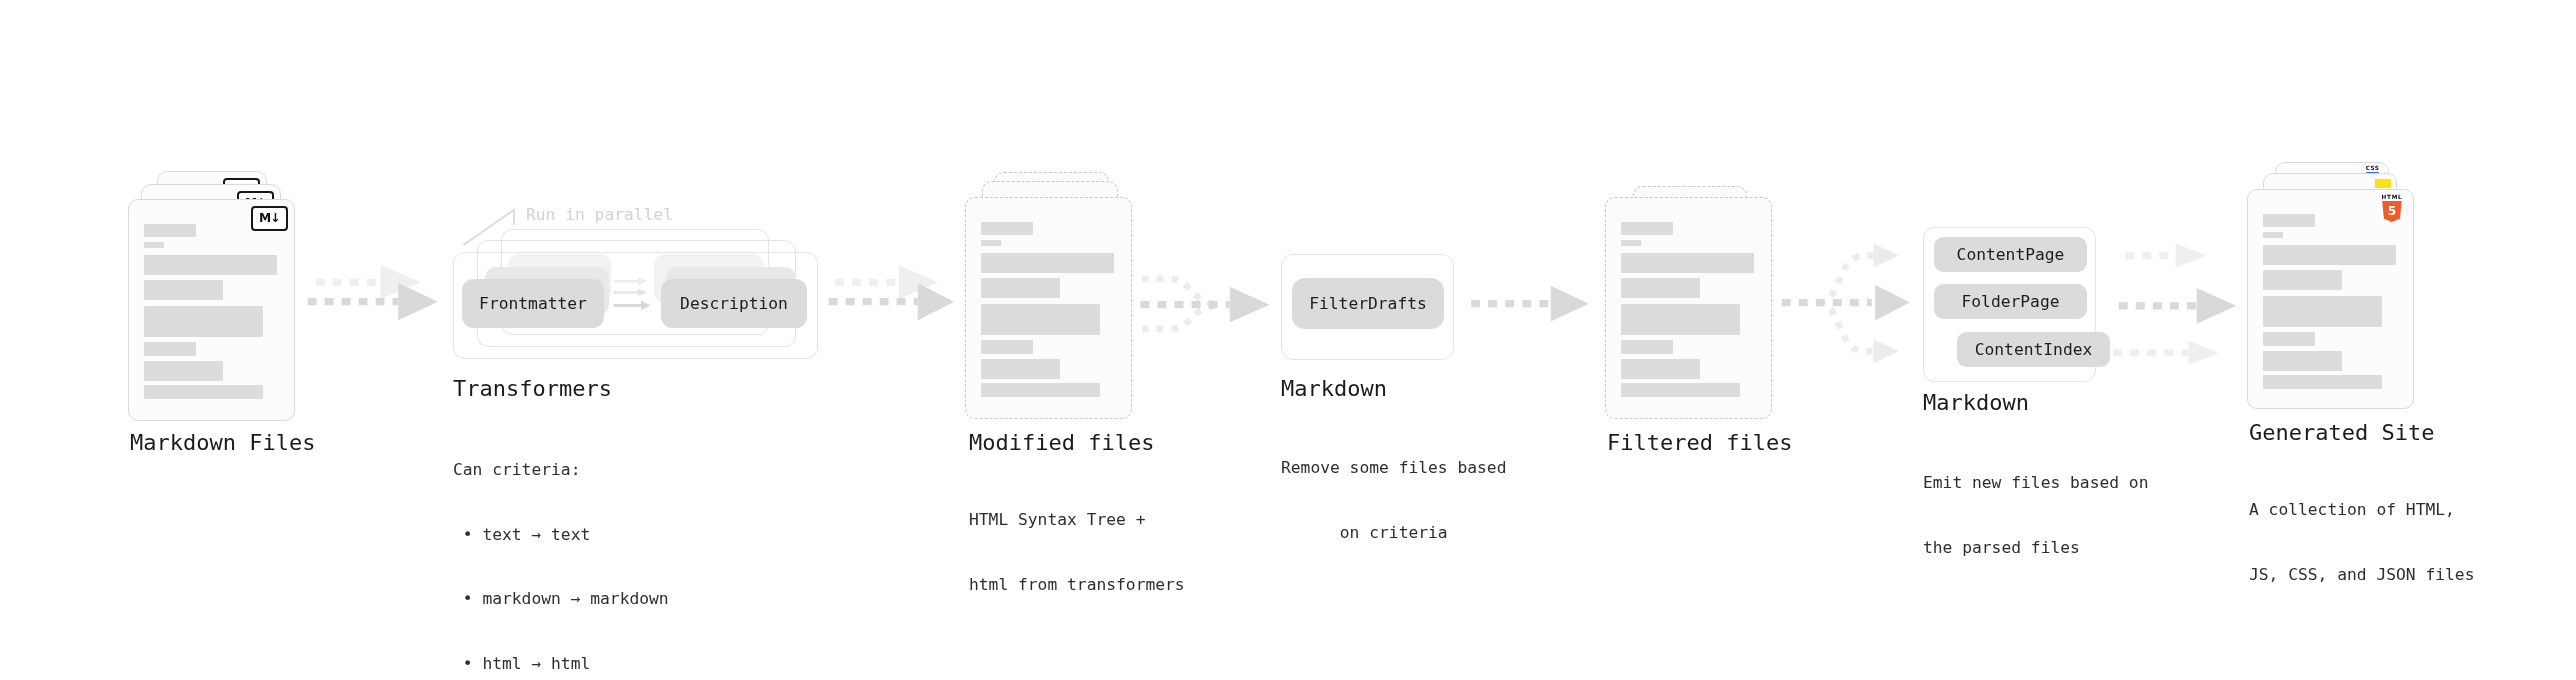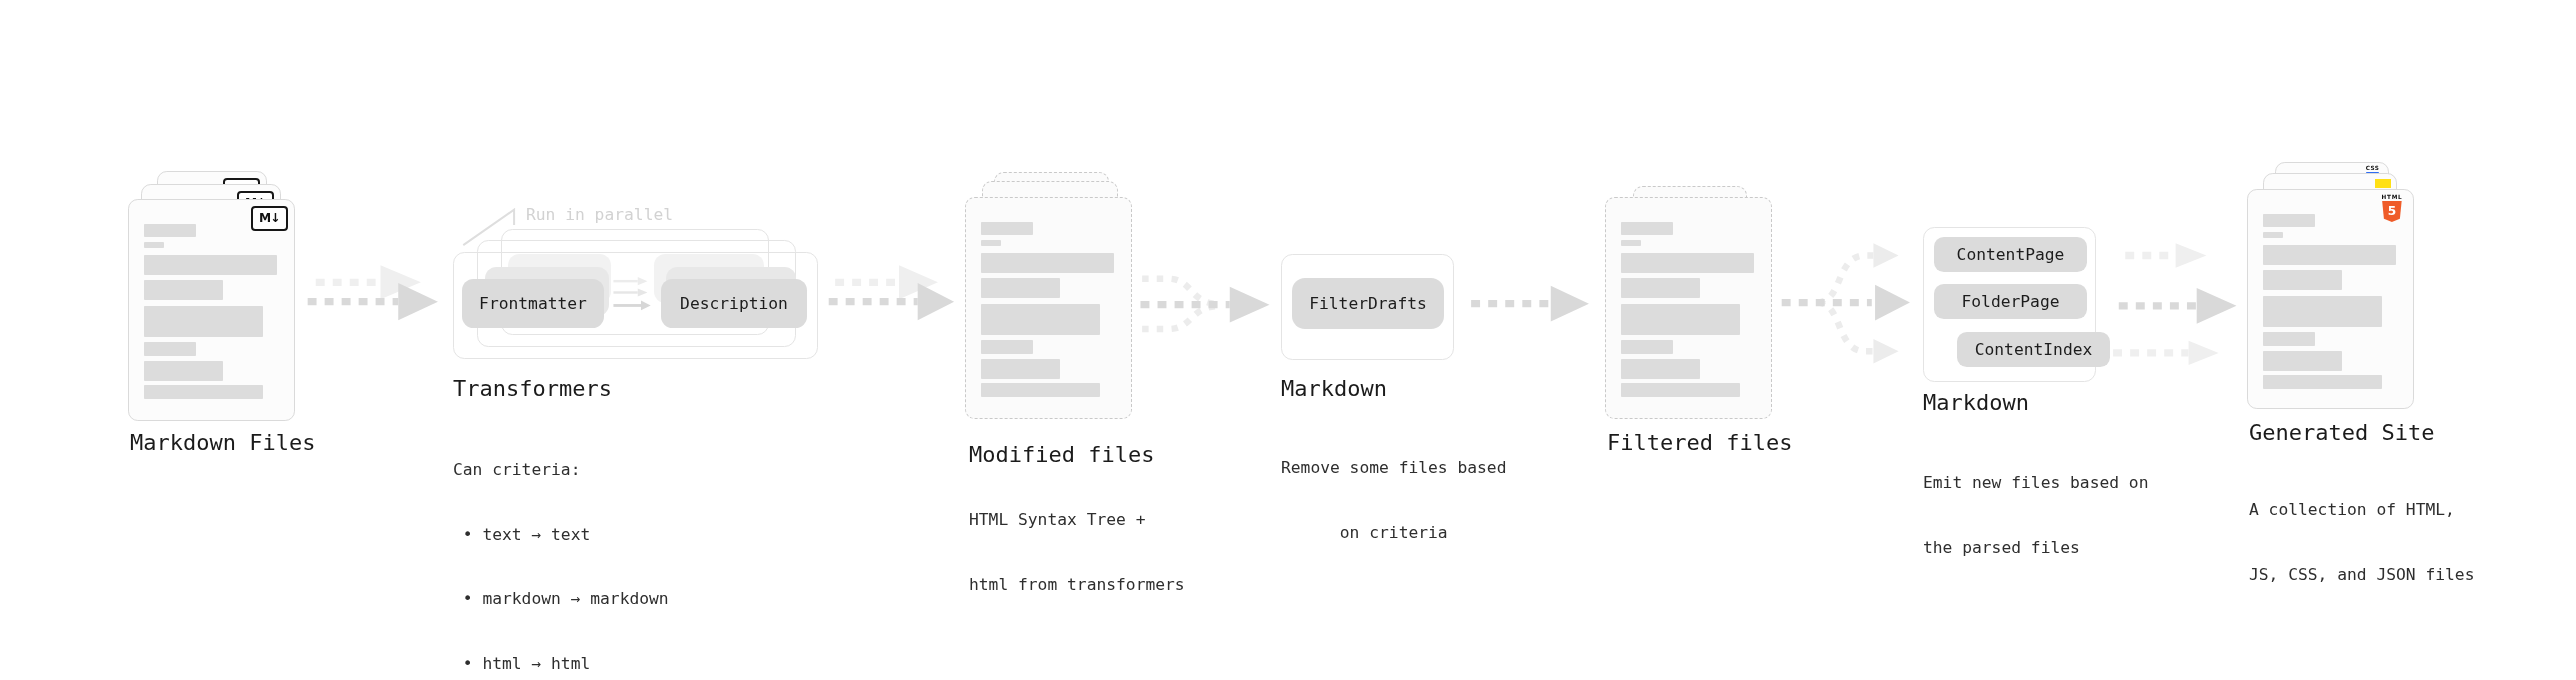--- a/index.html
+++ b/index.html
@@ -120,21 +120,21 @@
     <div class="card dashed" style="left:965px;top:197px;width:167px;height:222px;">
         <div class="bar" style="left: 15.4px; top: 24.4px; width: 52px; height: 13px;"></div>
         <div class="bar" style="left: 15.4px; top: 42px; width: 19.5px; height: 5.7px;"></div>
         <div class="bar" style="left: 15.4px; top: 55px; width: 133px; height: 19.5px;"></div>
         <div class="bar" style="left: 15.4px; top: 80px; width: 79px; height: 19.5px;"></div>
         <div class="bar" style="left: 15.4px; top: 106px; width: 119px; height: 31px;"></div>
         <div class="bar" style="left: 15.4px; top: 142px; width: 52px; height: 14px;"></div>
         <div class="bar" style="left: 15.4px; top: 161px; width: 79px; height: 20.3px;"></div>
         <div class="bar" style="left: 15.4px; top: 185px; width: 119px; height: 14px;"></div>
       </div>
-    <div class="stage-label" style="left:969px;top:442px;">Modified files</div>
+    <div class="stage-label" style="left:969px;top:430px;">Modified files</div>
     <div class="stage-desc" style="left:969px;top:466px;">
       <div>HTML Syntax Tree +</div>
       <div>html from transformers</div>
     </div>
   </div>
 
   <svg style="left:1134px;top:268px;" width="142" height="75" viewBox="0 0 175 92">
     <path d="M 10 13 H 42 C 72 13 68 41 100 44" fill="none" stroke="#ececec" stroke-width="8" stroke-dasharray="8 10"></path>
     <path d="M 10 75 H 42 C 72 75 68 50 100 47" fill="none" stroke="#ececec" stroke-width="8" stroke-dasharray="8 10"></path>
     <line x1="8" y1="45" x2="118" y2="45" stroke="#d9d9d9" stroke-width="9" stroke-dasharray="11 10"></line>

